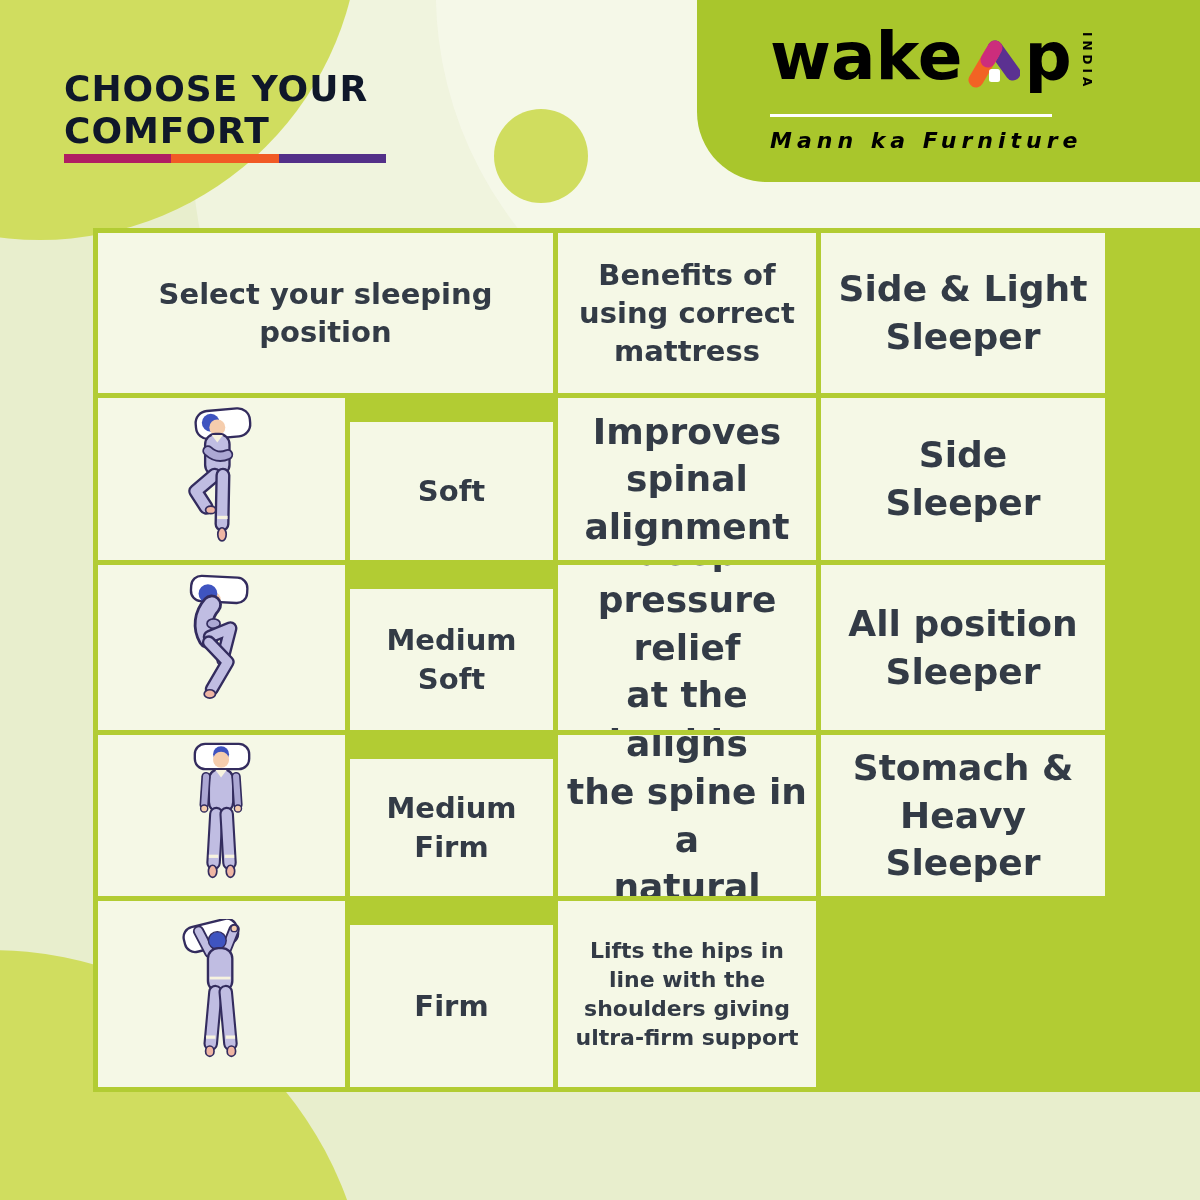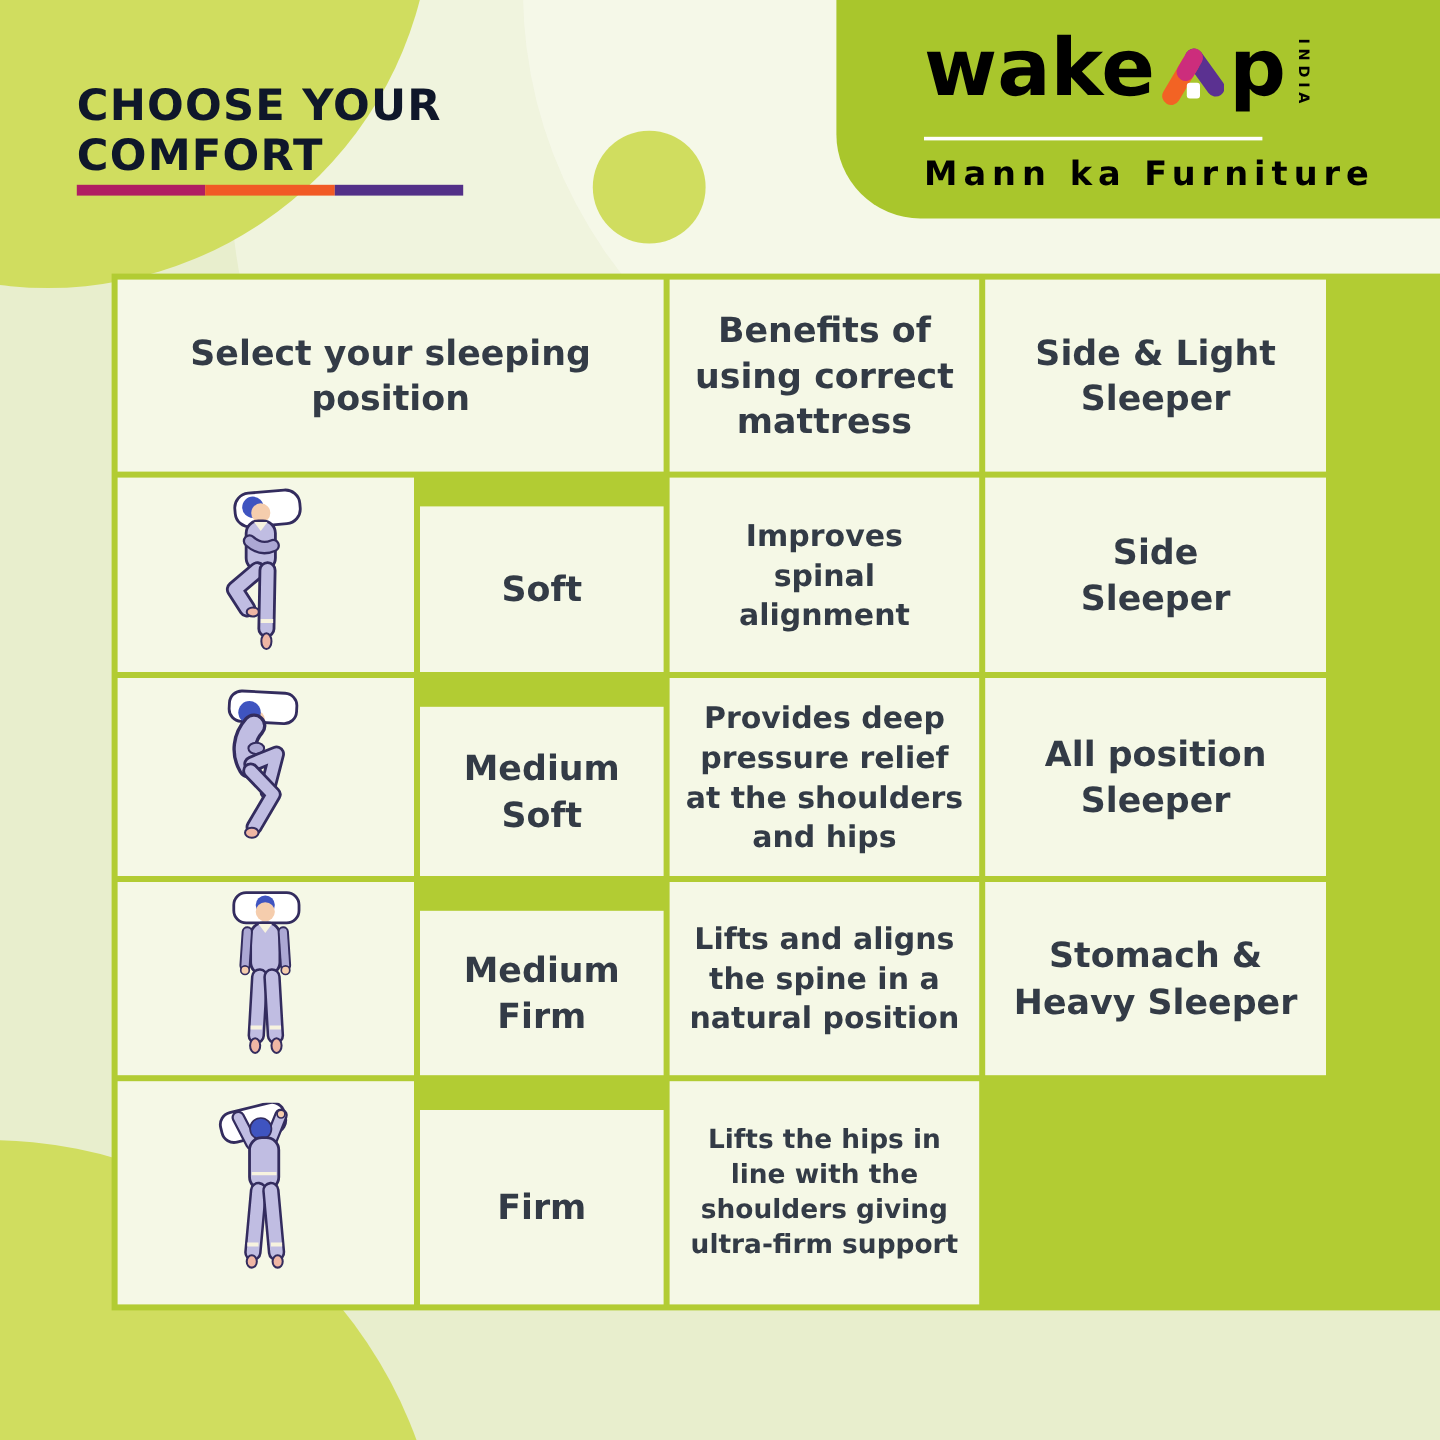--- a/index.html
+++ b/index.html
@@ -27,36 +27,36 @@
                        display:flex; }
   .heading-underline div { flex:1; height:100%; }
   
   .brand { position:absolute; left:770px; top:24px; color:#000000; }
   .brand-line { display:flex; align-items:flex-start; }
   .brand-word { font-size:66px; font-weight:700; line-height:1; letter-spacing:0; }
   .brand-arrow { margin:12px 4px 0 6px; }
   .brand-india { writing-mode:vertical-rl; font-size:12px; font-weight:700;
                  letter-spacing:4px; margin:8px 0 0 8px; height:74px; }
   .brand-underline { width:282px; height:3px; background:#ffffff; margin-top:8px; }
-  .brand-tagline { font-size:28px; font-weight:700; letter-spacing:5px; margin-top:11px;
-                   white-space:nowrap; }
+  .brand-tagline { font-size:22px; font-weight:700; letter-spacing:5px; margin-top:11px;
+                   white-space:nowrap;font-style:italic; }
   
   .comfort-table { position:absolute; left:93px; top:228px; width:1169px; height:864px;
                    padding:5px; display:grid;
                    grid-template-columns:247px 203px 258px 284px;
                    grid-template-rows:160px 162px 165px 161px 186px;
                    gap:5px; }
   .cell { background:#f5f8e6; display:flex; align-items:center; justify-content:center;
           text-align:center; color:#333b46; overflow:hidden; }
   .cell .txt { white-space:pre-line; line-height:1.32; }
   .head-cell { font-size:29px; font-weight:800; }
   .span-2 { grid-column:1 / 3; }
-  .pos-cell { font-size:29px; font-weight:800; }
+  .pos-cell { font-size:36px; font-weight:800; }
   .firm-cell { font-size:29px; font-weight:700;margin-top:24px; }
-  .ben-cell { font-size:25px; font-weight:800; }
+  .ben-cell { font-size:36px; font-weight:800; }
   .ben-small { font-size:22px; }
 </style>
 </head>
 <body>
 
 <div class="canvas">
 
   <div class="swirl-1"></div>
   <div class="swirl-2"></div>
   <div class="blob blob-tl" style="background: rgb(208, 221, 95);"></div>

